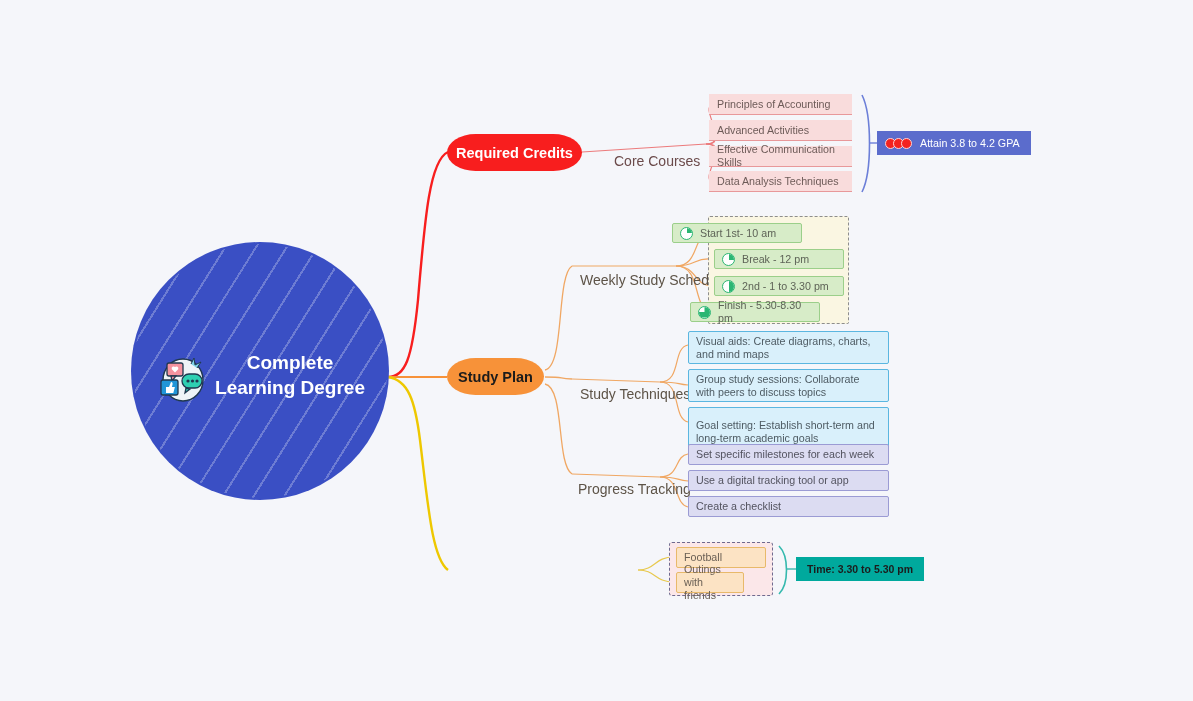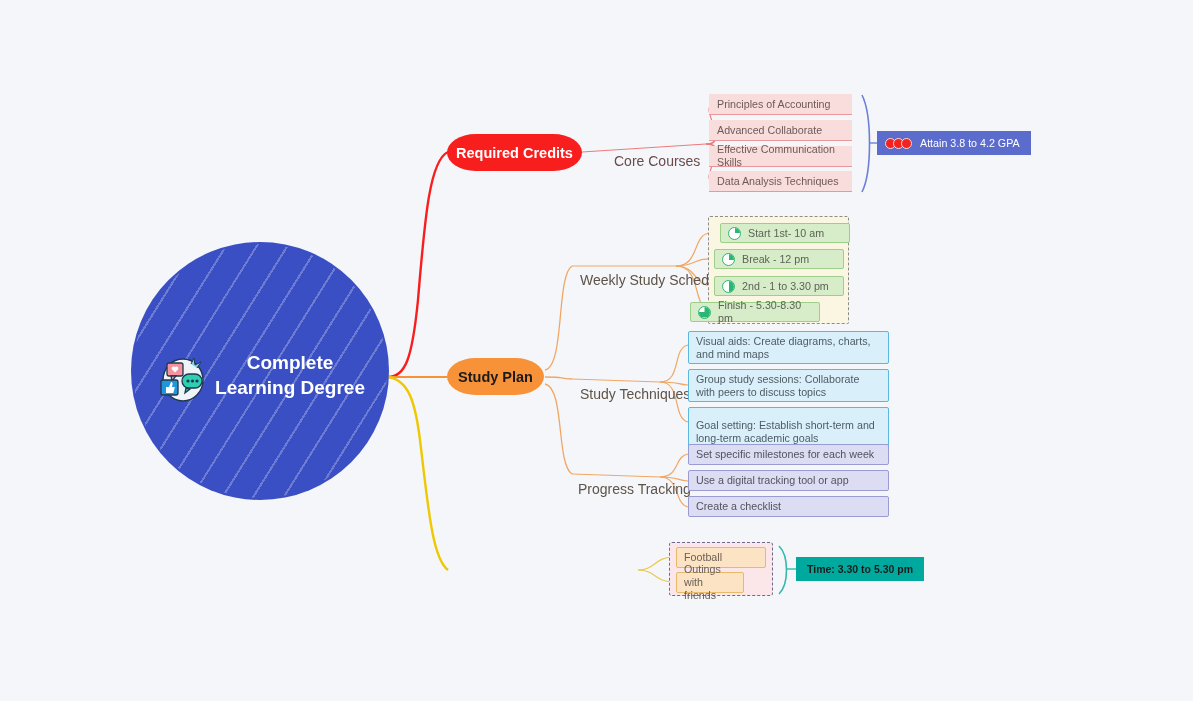--- a/index.html
+++ b/index.html
@@ -325,35 +325,35 @@
 
   <div class="main-node node-required">Required Credits</div>
   <div class="main-node node-study">Study Plan</div>
 
   <div class="branch-label red" style="left:614px; top:137px;">Core Courses</div>
   <div class="branch-label" style="left:580px; top:256px;">Weekly Study Schedule</div>
   <div class="branch-label" style="left:580px; top:370px;">Study Techniques</div>
   <div class="branch-label" style="left:578px; top:465px;">Progress Tracking</div>
 
   <div class="leaf leaf-pink" style="left:709px; top:94px; width:143px;">Principles of Accounting</div>
-  <div class="leaf leaf-pink" style="left:709px; top:120px; width:143px;">Advanced Collaborate</div>
+  <div class="leaf leaf-pink" style="left:709px; top:120px; width:143px;">Advanced Activities</div>
   <div class="leaf leaf-pink" style="left:709px; top:146px; width:143px;">Effective Communication Skills</div>
   <div class="leaf leaf-pink" style="left:709px; top:171px; width:143px;">Data Analysis Techniques</div>
 
   <div class="badge badge-gpa">
     <span class="dots-icon">
       <span></span>
         <span></span>
         <span></span>
     </span>
     <span>Attain 3.8 to 4.2 GPA</span>
   </div>
 
   <div class="sched-box"></div>
-  <div class="leaf leaf-green" style="left:720px; top:223px; width:130px;">
+  <div class="leaf leaf-green" style="left:672px; top:223px; width:130px;">
     <span class="pie-icon pie-25">
         <i></i>
       </span>
     <span>Start 1st- 10 am</span>
   </div>
   <div class="leaf leaf-green" style="left:714px; top:249px; width:130px;">
     <span class="pie-icon pie-35">
         <i></i>
       </span>
     <span>Break - 12 pm</span>

